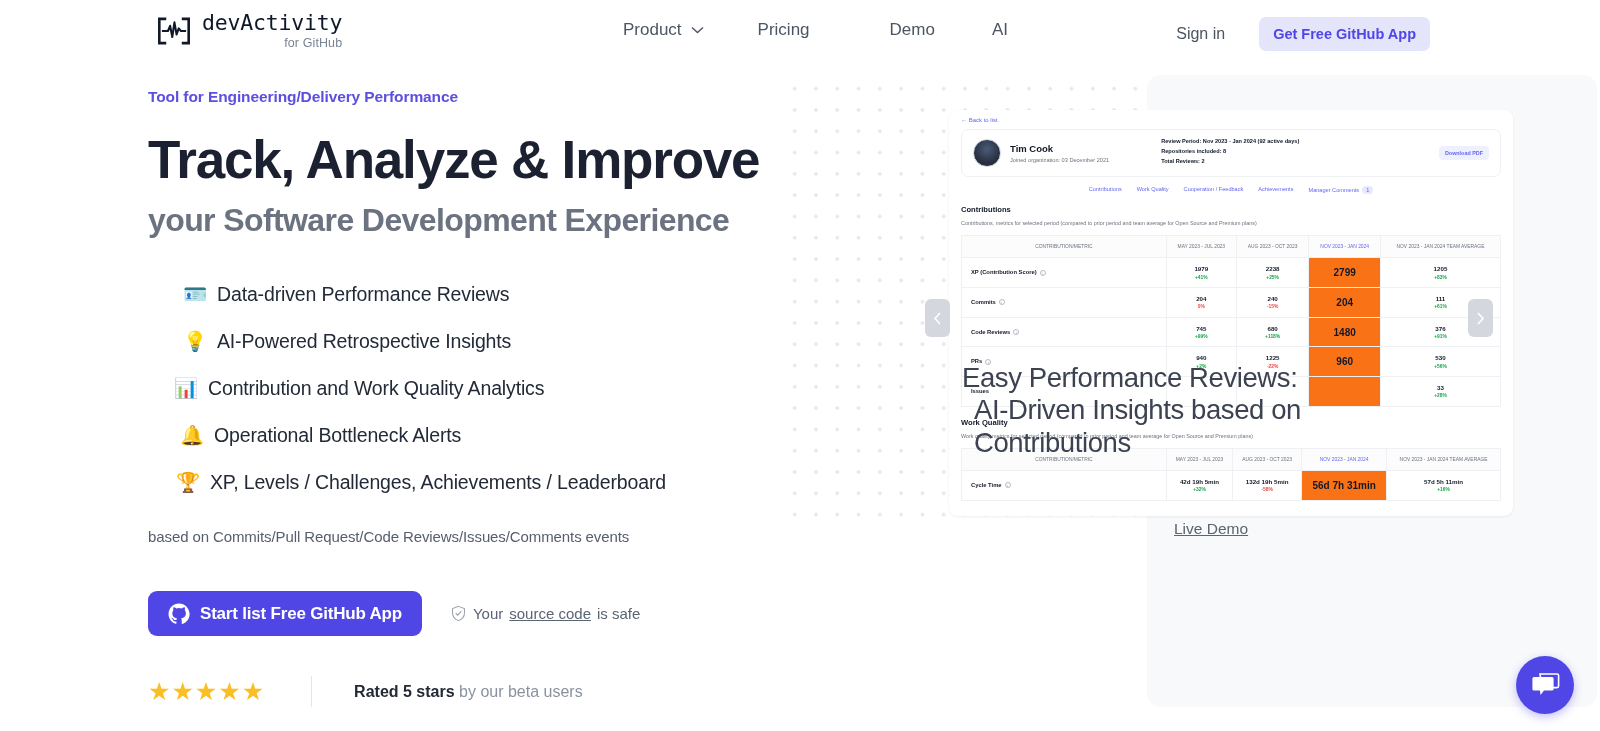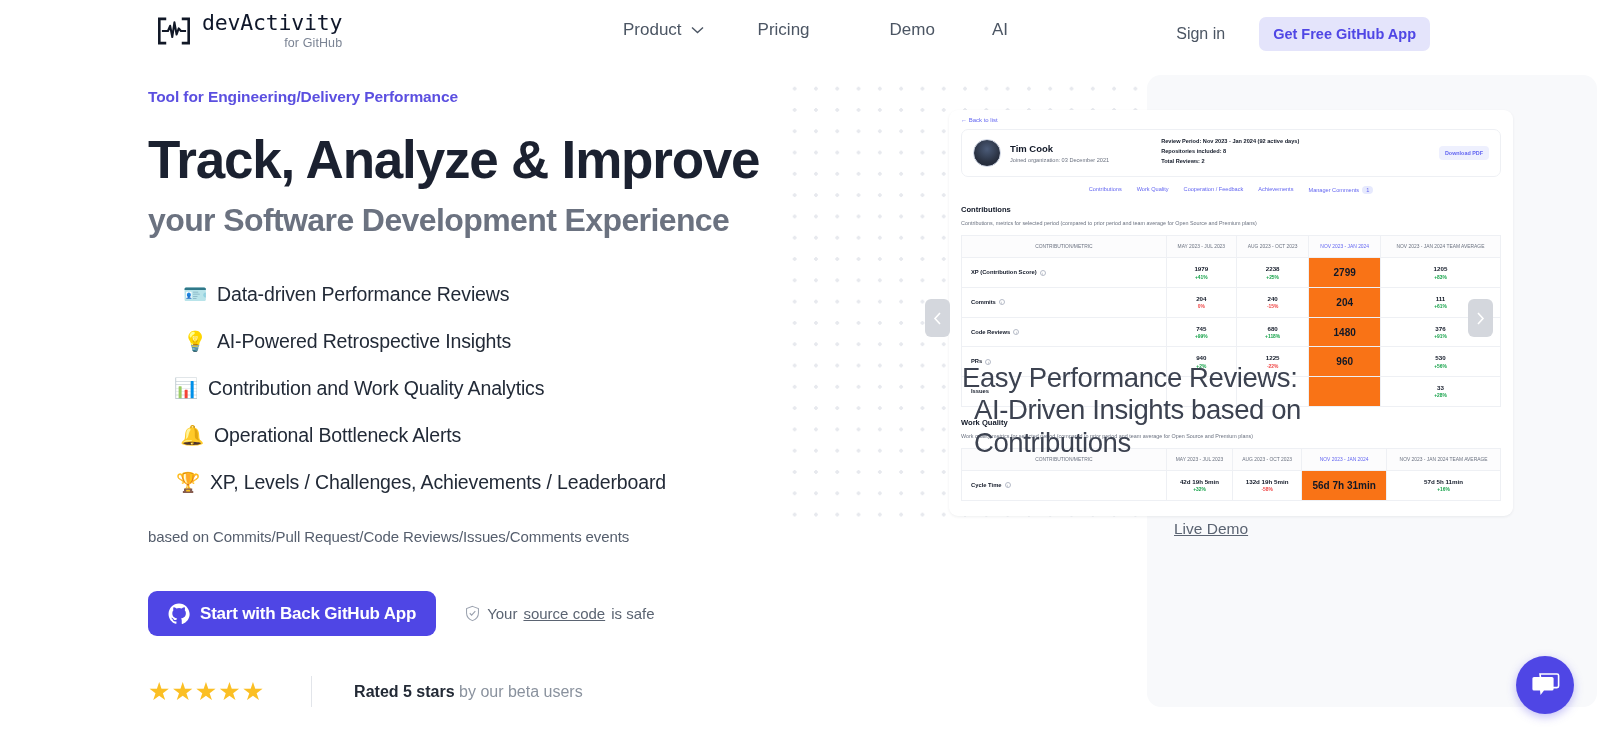--- a/index.html
+++ b/index.html
@@ -279,21 +279,21 @@
       </div>
     </div>
 
     <div class="basedon">based on Commits/Pull Request/Code Reviews/Issues/Comments events</div>
 
     <div class="cta-row">
       <button class="btn-primary">
         <svg width="22" height="22" viewBox="0 0 24 24">
           <path fill="#ffffff" d="M12 .5C5.7.5.6 5.6.6 11.9c0 5 3.3 9.3 7.8 10.8.6.1.8-.2.8-.6v-2c-3.2.7-3.8-1.5-3.8-1.5-.5-1.3-1.3-1.7-1.3-1.7-1-.7.1-.7.1-.7 1.1.1 1.7 1.2 1.7 1.2 1 1.7 2.7 1.2 3.4.9.1-.7.4-1.2.7-1.5-2.6-.3-5.3-1.3-5.3-5.8 0-1.3.5-2.3 1.2-3.2-.1-.3-.5-1.5.1-3.1 0 0 1-.3 3.2 1.2a11 11 0 0 1 5.8 0c2.2-1.5 3.2-1.2 3.2-1.2.6 1.6.2 2.8.1 3.1.8.9 1.2 1.9 1.2 3.2 0 4.5-2.7 5.5-5.3 5.8.4.4.8 1.1.8 2.2v3.3c0 .4.2.7.8.6 4.6-1.5 7.8-5.8 7.8-10.8C23.4 5.6 18.3.5 12 .5z"></path>
         </svg>
-        <span>Start with Back GitHub App</span>
+        <span>Start list Free GitHub App</span>
       </button>
 
       <div class="safe-note">
         <svg width="17" height="17" viewBox="0 0 20 20">
           <path d="M10 1.6 L17 4.2 V9.5 C17 13.8 14 17 10 18.4 C6 17 3 13.8 3 9.5 V4.2 Z" fill="none" stroke="#9aa1ae" stroke-width="1.2"></path>
           <path d="M6.8 9.7 L9 11.9 L13.3 7.2" fill="none" stroke="#9aa1ae" stroke-width="1.3"></path>
         </svg>
         <span>Your </span>
           <a>source code</a>
           <span> is safe</span>

